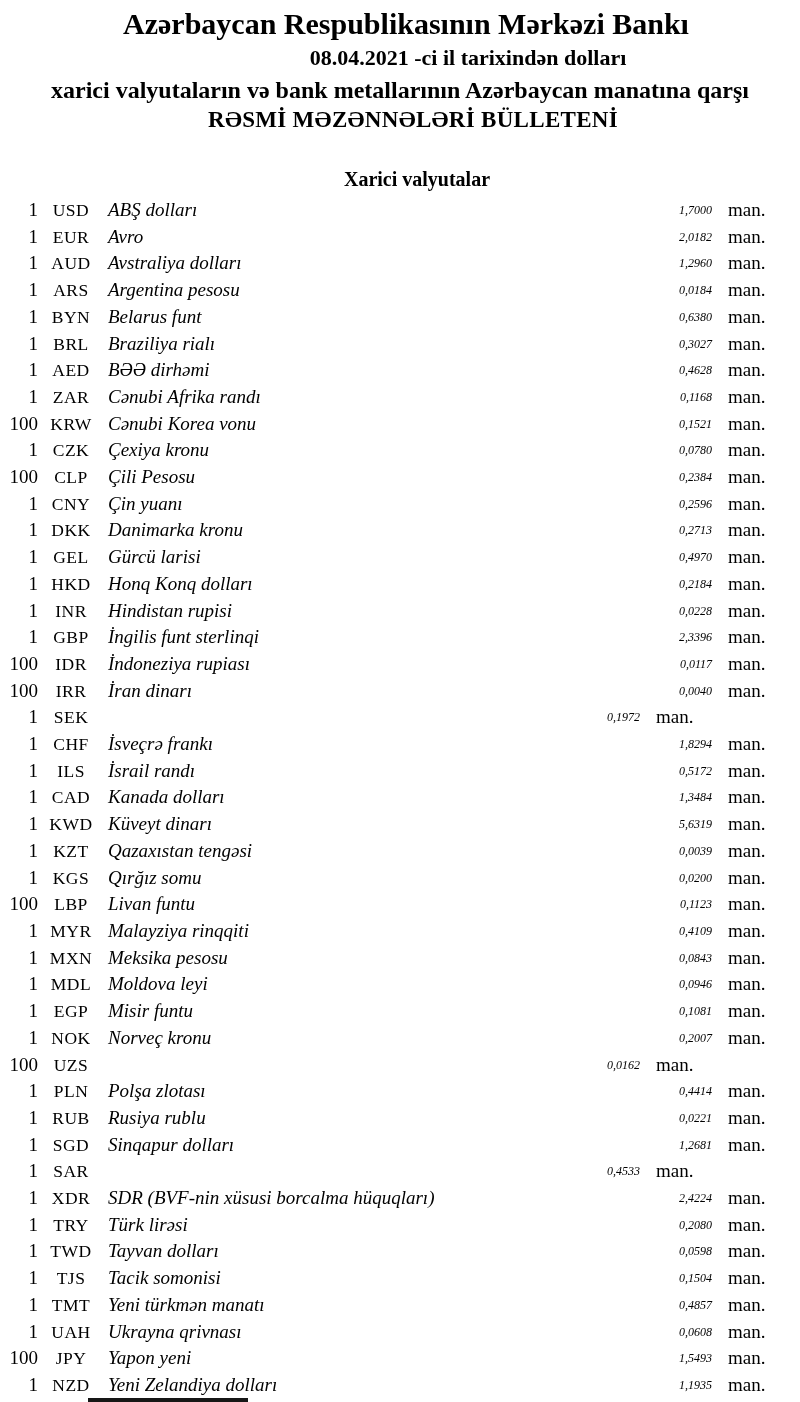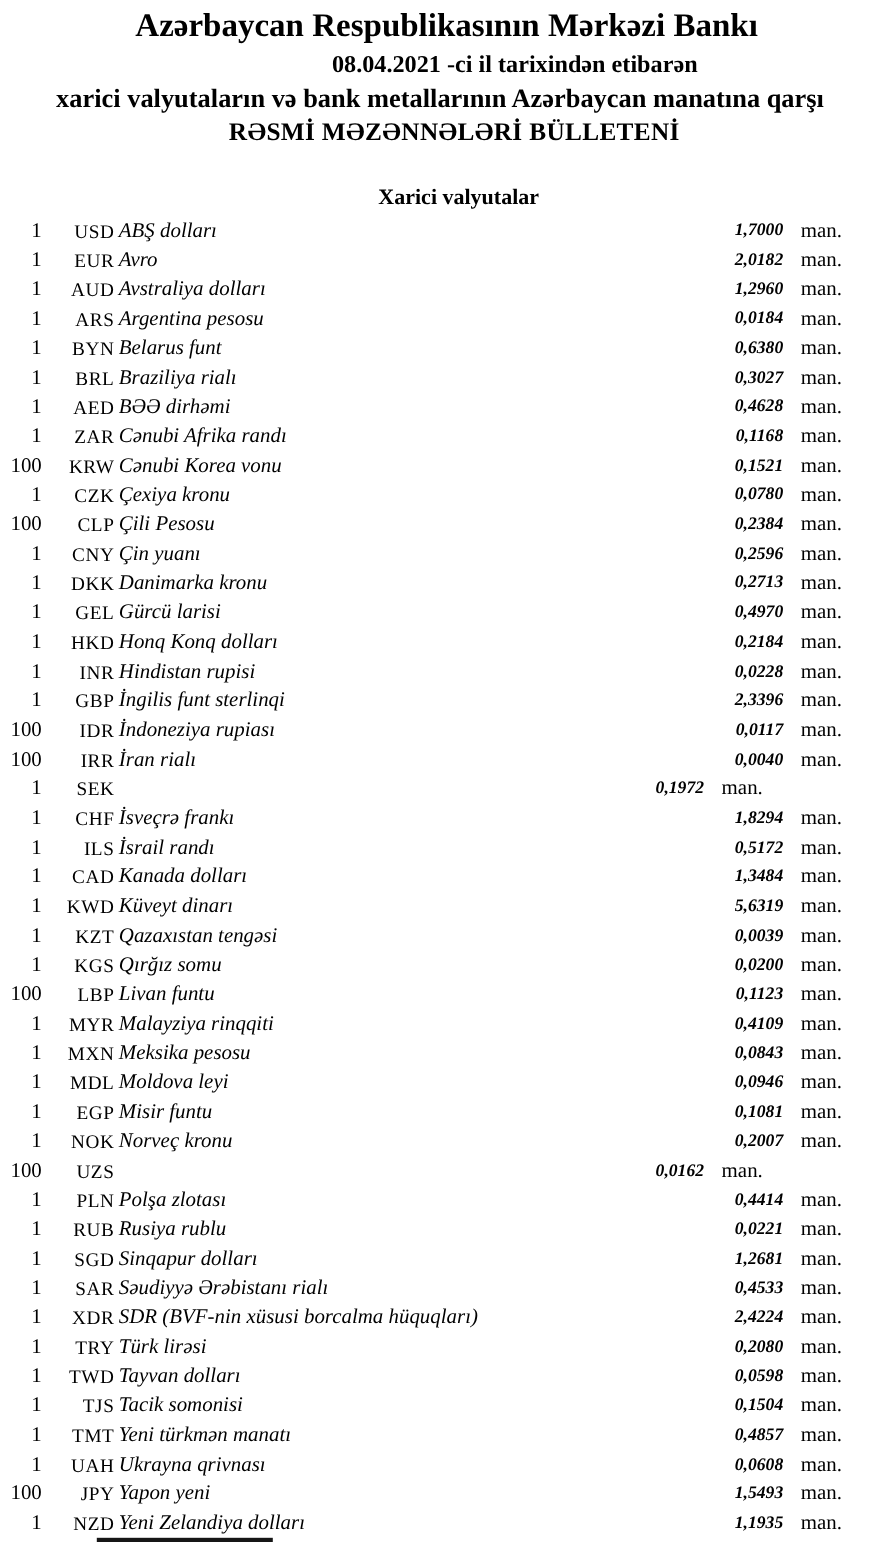--- a/index.html
+++ b/index.html
@@ -41,34 +41,34 @@
     grid-template-columns: 38px 66px 536px 72px 88px;
     line-height: 26.71px;
     height: 26.71px;
     white-space: nowrap;
   }
   .qty {
     text-align: right;
     font-size: 19px;
   }
   .code {
-    text-align: right;
+    text-align: center;
     font-size: 17.5px;
     letter-spacing: 0.5px;
   }
   .name {
     padding-left: 4px;
     font-size: 19px;
     overflow: hidden;
     font-style: italic;
   }
   .rate {
     text-align: right;
-    font-size: 16px;
-    font-weight: bold;
+    font-size: 12px;
+    font-weight: normal;
     font-style: italic;
   }
   .unit {
     padding-left: 16px;
     font-size: 19px;
   }
   .clipped-next-line {
     position: absolute;
     left: 88px;
     bottom: 0;
@@ -77,21 +77,21 @@
     background: #161616;
   }
 </style>
 </head>
 <body>
 
 <div class="page">
 
   <div class="hline bank-title">Azərbaycan Respublikasının Mərkəzi Bankı</div>
 
-  <div class="hline date-line"><span>08.04.2021</span><span> -ci il tarixindən etibarən</span></div>
+  <div class="hline date-line"><span>08.04.2021</span><span> -ci il tarixindən dolları</span></div>
 
   <div class="hline subtitle-line">xarici valyutaların və bank metallarının Azərbaycan manatına qarşı</div>
 
   <div class="hline bulletin-line">RƏSMİ MƏZƏNNƏLƏRİ BÜLLETENİ</div>
 
   <div class="hline section-title">Xarici valyutalar</div>
 
   <div class="rates-table">
   <div class="row">
     <span class="qty">1</span>
@@ -233,21 +233,21 @@
     <span class="qty">100</span>
     <span class="code">IDR</span>
     <span class="name">İndoneziya rupiası</span>
     <span class="rate">0,0117</span>
     <span class="unit">man.</span>
   </div>
 
   <div class="row">
     <span class="qty">100</span>
     <span class="code">IRR</span>
-    <span class="name">İran rialı</span>
+    <span class="name">İran dinarı</span>
     <span class="rate">0,0040</span>
     <span class="unit">man.</span>
   </div>
 
   <div class="row">
     <span class="qty">1</span>
     <span class="code">SEK</span>
     <span class="rate">0,1972</span>
     <span class="unit">man.</span>
   </div>
@@ -375,21 +375,20 @@
     <span class="qty">1</span>
     <span class="code">SGD</span>
     <span class="name">Sinqapur dolları</span>
     <span class="rate">1,2681</span>
     <span class="unit">man.</span>
   </div>
 
   <div class="row">
     <span class="qty">1</span>
     <span class="code">SAR</span>
-    <span class="name">Səudiyyə Ərəbistanı rialı</span>
     <span class="rate">0,4533</span>
     <span class="unit">man.</span>
   </div>
 
   <div class="row">
     <span class="qty">1</span>
     <span class="code">XDR</span>
     <span class="name">SDR (BVF-nin xüsusi borcalma hüquqları)</span>
     <span class="rate">2,4224</span>
     <span class="unit">man.</span>

